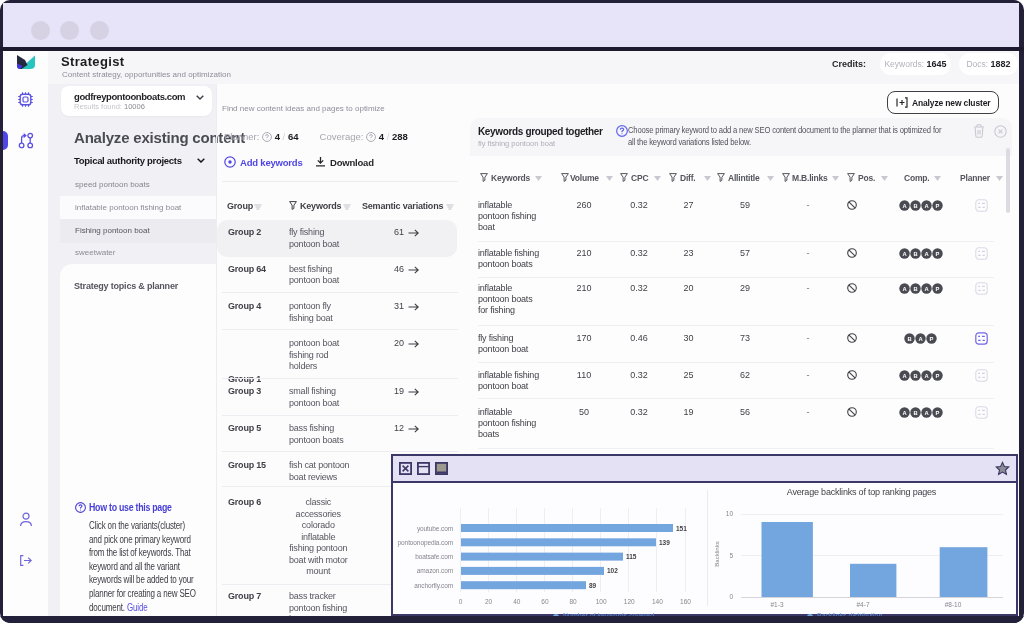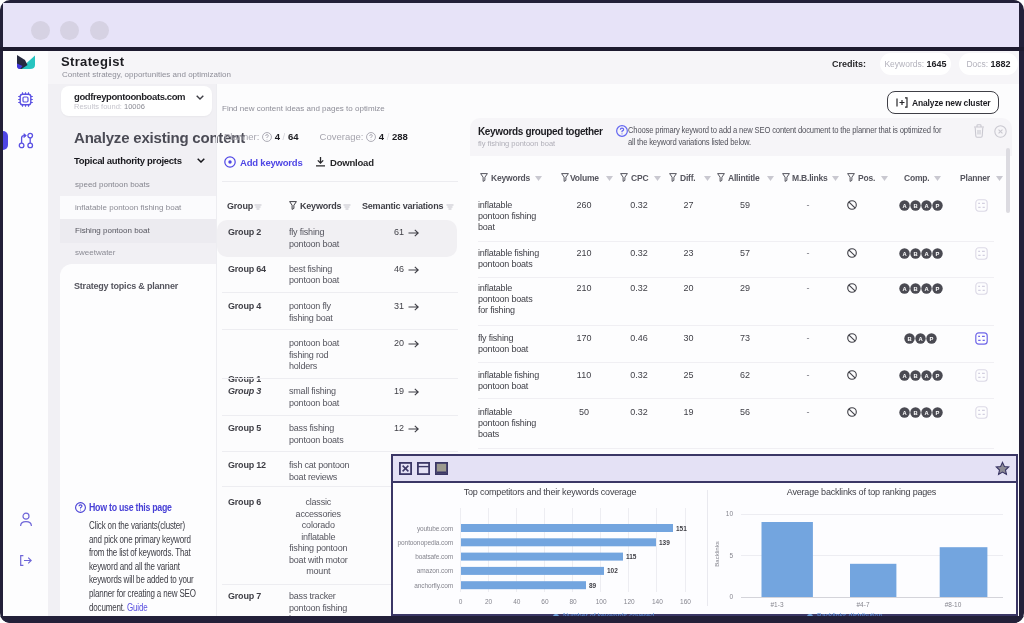--- a/index.html
+++ b/index.html
@@ -162,35 +162,35 @@
       <path d="M0.5,4 L10,4 M6.8,0.8 L10.2,4 L6.8,7.2"></path>
     </svg>
   <div class="gdiv" style="top:329px;"></div>
   <div class="glabel" style="left:228px;top:338px;margin-top:36px;">Group 1</div>
     <div class="gkw" style="left:289px;top:338px;">pontoon boat<br>fishing rod<br>holders</div>
     <div class="gct" style="top:338px;">20</div>
     <svg class="abs garr" style="left:408px;top:340px;" width="11" height="8" viewBox="0 0 11 8" fill="none" stroke="#3f3f46" stroke-width="1.1">
       <path d="M0.5,4 L10,4 M6.8,0.8 L10.2,4 L6.8,7.2"></path>
     </svg>
   <div class="gdiv" style="top:377.5px;"></div>
-  <div class="glabel" style="left:228px;top:386px;font-style:italic;">Group 3</div>
+  <div class="glabel" style="left:228px;top:386px;">Group 3</div>
     <div class="gkw" style="left:289px;top:386px;">small fishing<br>pontoon boat</div>
     <div class="gct" style="top:386px;">19</div>
     <svg class="abs garr" style="left:408px;top:388px;" width="11" height="8" viewBox="0 0 11 8" fill="none" stroke="#3f3f46" stroke-width="1.1">
       <path d="M0.5,4 L10,4 M6.8,0.8 L10.2,4 L6.8,7.2"></path>
     </svg>
   <div class="gdiv" style="top:415px;"></div>
   <div class="glabel" style="left:228px;top:423px;">Group 5</div>
     <div class="gkw" style="left:289px;top:423px;">bass fishing<br>pontoon boats</div>
     <div class="gct" style="top:423px;">12</div>
     <svg class="abs garr" style="left:408px;top:425px;" width="11" height="8" viewBox="0 0 11 8" fill="none" stroke="#3f3f46" stroke-width="1.1">
       <path d="M0.5,4 L10,4 M6.8,0.8 L10.2,4 L6.8,7.2"></path>
     </svg>
   <div class="gdiv" style="top:451px;"></div>
-  <div class="glabel" style="left:228px;top:460px;">Group 12</div>
+  <div class="glabel" style="left:228px;top:460px;">Group 15</div>
     <div class="gkw" style="left:289px;top:460px;">fish cat pontoon<br>boat reviews</div>
   <div class="gdiv" style="top:486px;"></div>
   <div class="glabel" style="left:228px;top:497px;">Group 6</div>
     <div class="gkw" style="left:289px;top:497px;text-align:center;">classic<br>accessories<br>colorado<br>inflatable<br>fishing pontoon<br>boat with motor<br>mount</div>
   <div class="gdiv" style="top:583.5px;"></div>
   <div class="glabel" style="left:228px;top:591px;">Group 7</div>
     <div class="gkw" style="left:289px;top:591px;">bass tracker<br>pontoon fishing<br>boats</div>
 
   <div class="abs" style="left:887px;top:91px;width:112px;height:23px;border:1.5px solid #3f3f46;border-radius:8px;background:#fff;box-sizing:border-box;"></div>
   <svg class="abs" style="left:896px;top:97px;" width="12" height="11" viewBox="0 0 12 11" fill="none" stroke="#27272a" stroke-width="1.2">
@@ -459,21 +459,20 @@
   </svg>
   <svg class="abs" style="left:435px;top:462px;" width="13" height="13" viewBox="0 0 13 13">
     <rect x="0.9" y="0.9" width="11.2" height="11.2" fill="#9c9a8f" stroke="#3b3766" stroke-width="1.8"></rect>
       <path d="M2,10.4 L11,10.4" stroke="#3b3766" stroke-width="1.8"></path>
   </svg>
   <svg class="abs" style="left:995px;top:461px;" width="15" height="15" viewBox="0 0 24 24">
     <path d="M12,2.2 L15,8.8 L22,9.6 L16.8,14.4 L18.3,21.4 L12,17.8 L5.7,21.4 L7.2,14.4 L2,9.6 L9,8.8 Z" fill="#8d8b96" stroke="#3b3766" stroke-width="1.8"></path>
   </svg>
   <div class="abs" style="left:707px;top:490px;width:1px;height:116px;background:#e9e9ef;"></div>
 
-  <div class="abs" style="left:393px;top:487px;width:314px;text-align:center;font-size:9px;color:#3f3f46;letter-spacing:-0.2px;">Top competitors and their keywords coverage</div>
   <div class="clab" style="left:383px;top:524.5px;">youtube.com</div>
   <div class="clab" style="left:383px;top:538.8px;">pontoonopedia.com</div>
   <div class="clab" style="left:383px;top:553.1px;">boatsafe.com</div>
   <div class="clab" style="left:383px;top:567.4px;">amazon.com</div>
   <div class="clab" style="left:383px;top:581.7px;">anchorfly.com</div>
   <svg class="abs" style="left:460px;top:508px;" width="240" height="86">
     <g stroke="#ededf2" stroke-width="1">
       <path d="M0.5,0 L0.5,84 M28.5,0 L28.5,84 M56.5,0 L56.5,84 M84.5,0 L84.5,84 M112.5,0 L112.5,84 M140.5,0 L140.5,84 M168.5,0 L168.5,84 M196.5,0 L196.5,84 M225.5,0 L225.5,84"></path>
     </g>
     <g fill="#73a5df">

